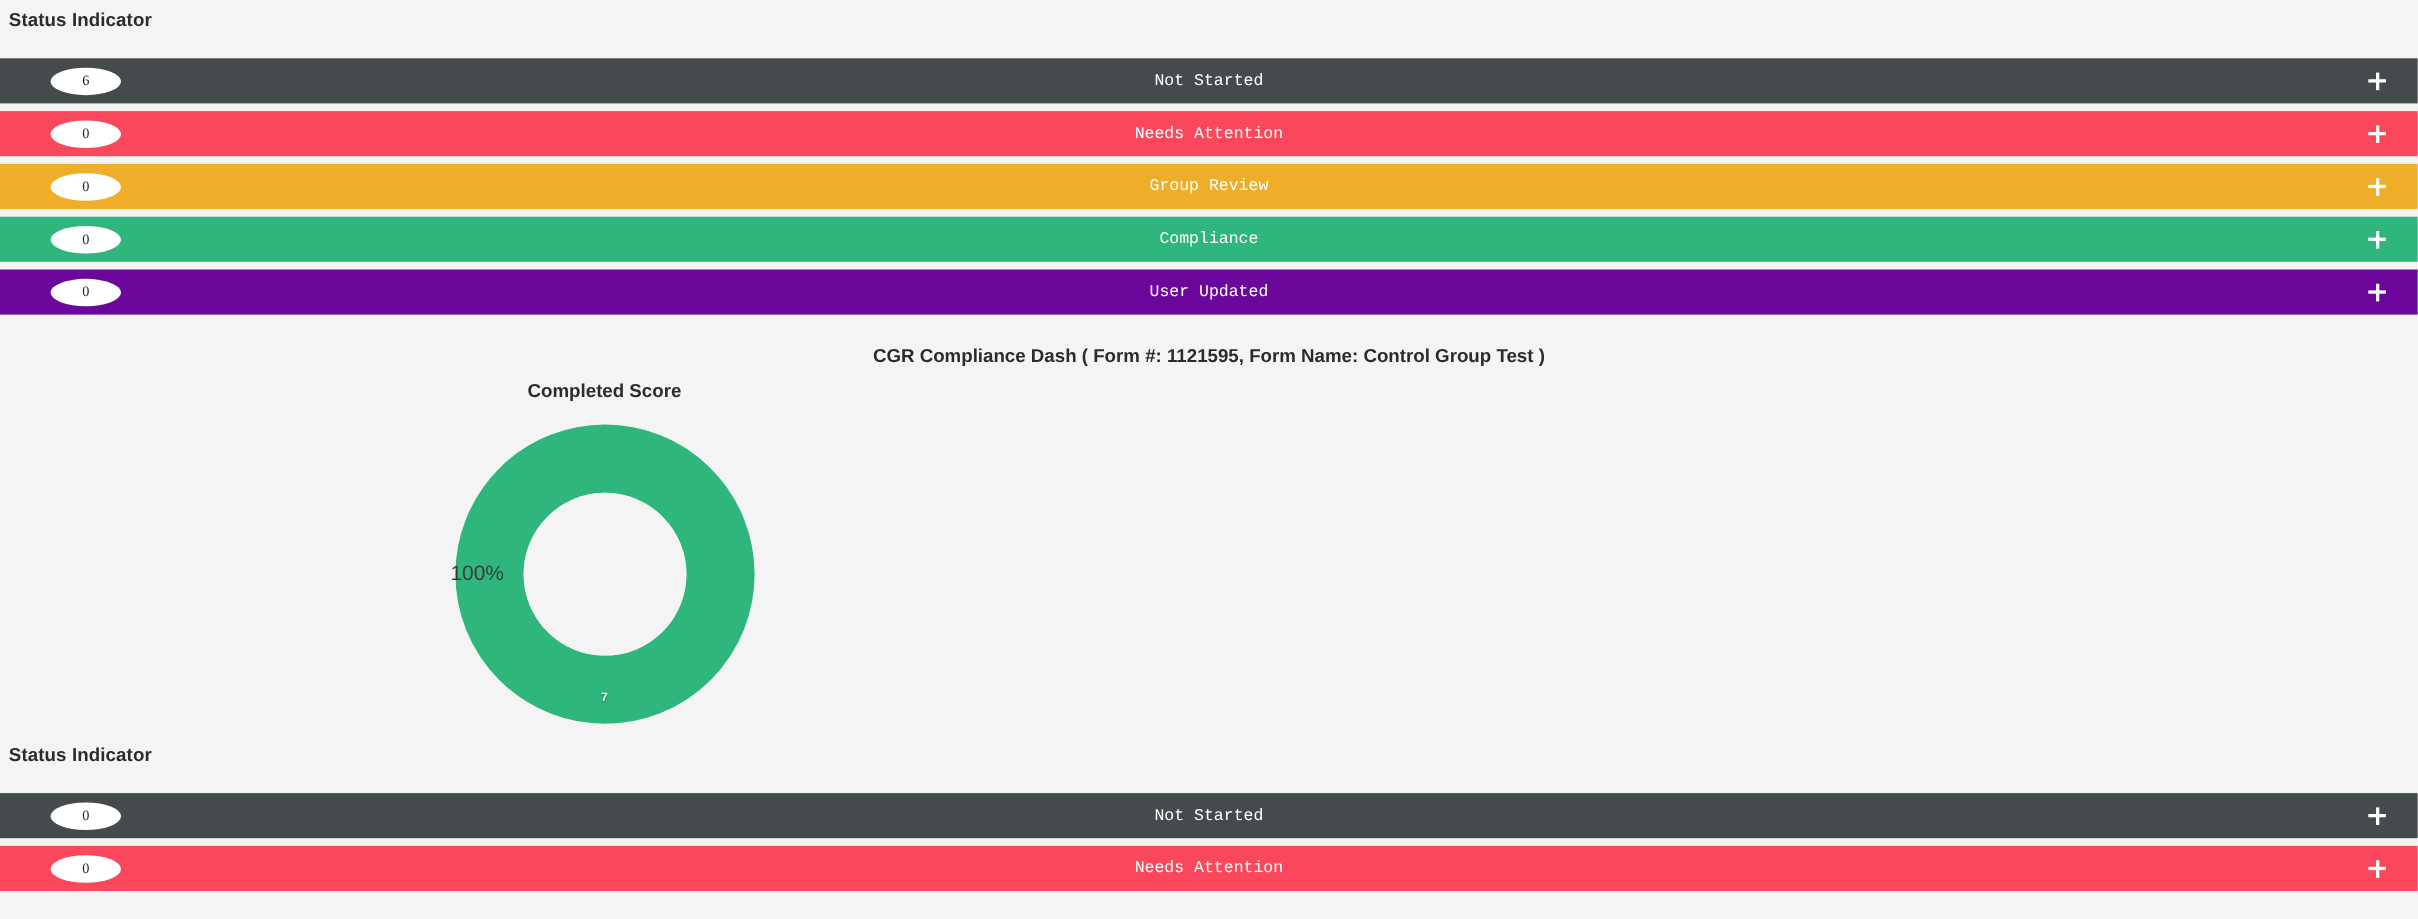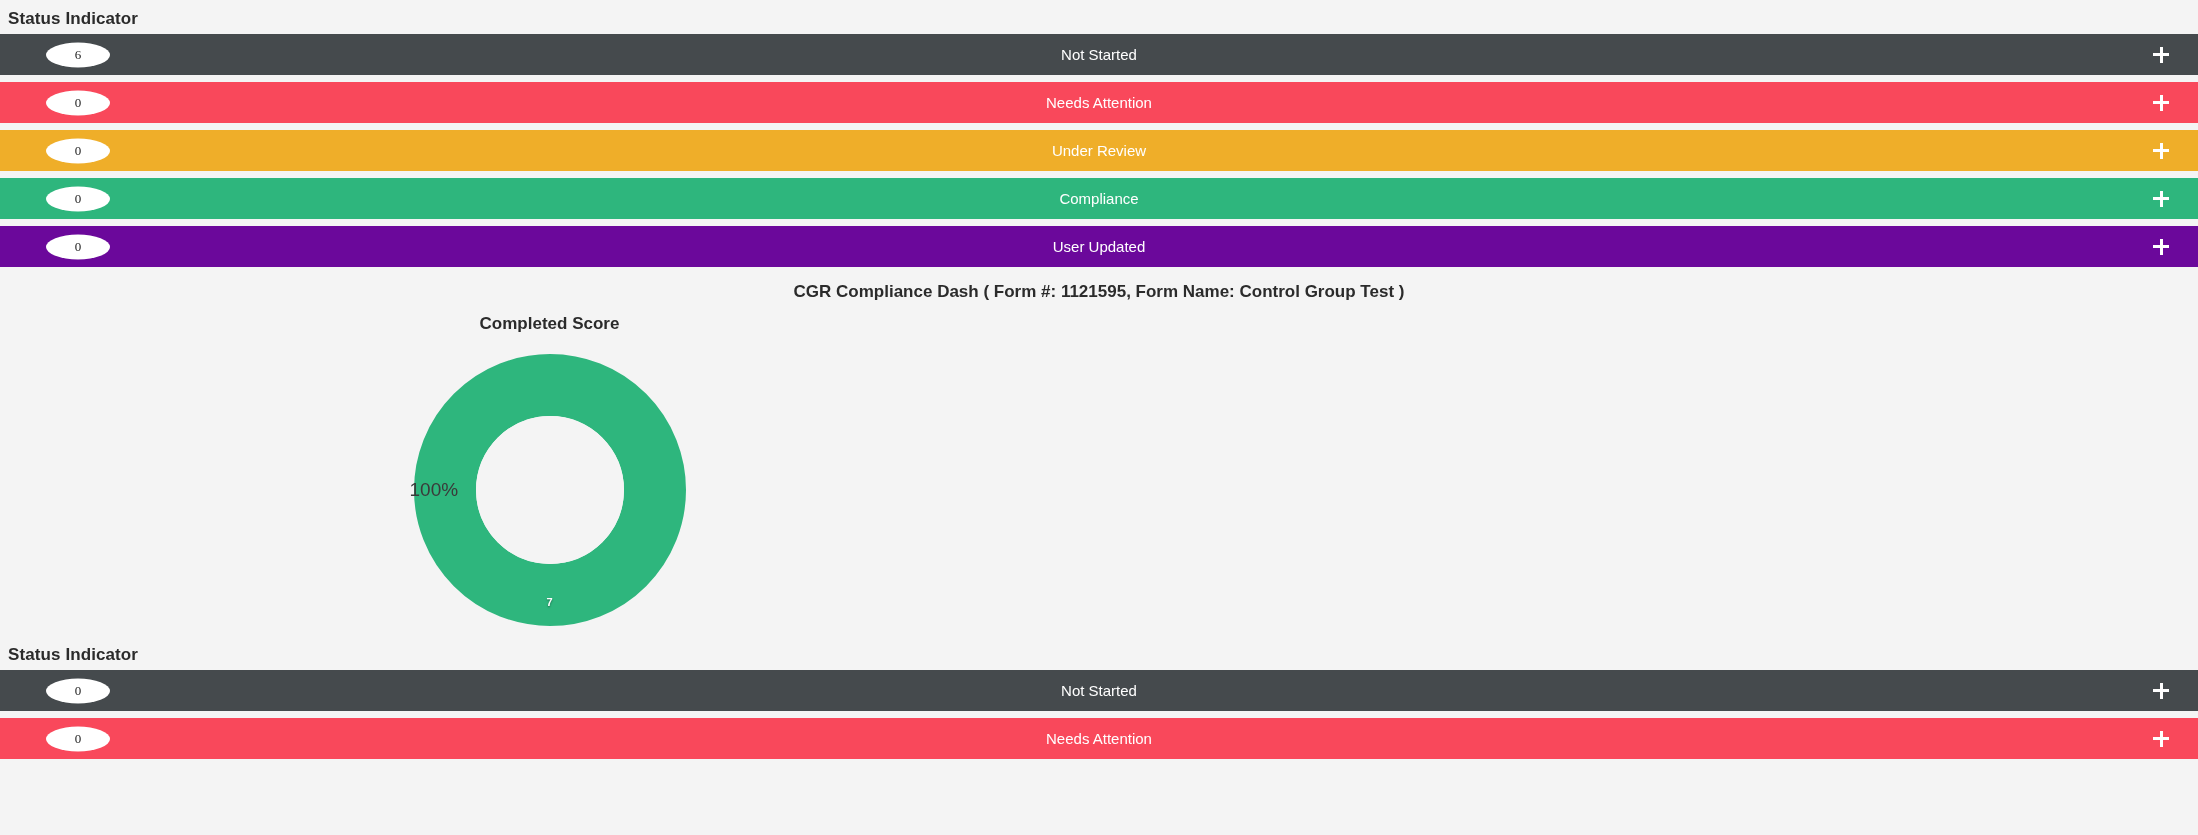--- a/index.html
+++ b/index.html
@@ -25,21 +25,21 @@
     overflow: hidden;
   }
 
   
   .status-section { width: 100%; }
 
   .section-heading {
     font-size: 17px;
     font-weight: bold;
     color: #2b2b2b;
-    padding: 9px 0 5px 8px;
+    padding: 9px 0 24px 8px;
     letter-spacing: .1px;
   }
 
   .status-bars { width: 100%; }
 
   .status-bar {
     position: relative;
     height: 41px;
     margin-bottom: 7px;
     display: flex;
@@ -65,20 +65,21 @@
     color: #222222;
     font-family: "Liberation Serif", serif;
   }
 
   .status-label {
     font-size: 15px;
     color: #ffffff;
     font-weight: normal;
     text-align: left;
     white-space: nowrap;
+    font-family: Liberation Mono, monospace;
   }
 
   .plus-icon {
     position: absolute;
     right: 28px;
     top: 50%;
     transform: translateY(-50%);
     width: 18px;
     height: 18px;
     display: block;
@@ -96,21 +97,21 @@
   }
   .plus-icon::after {
     top: 50%; left: 1px;
     height: 3px; width: 16px;
     margin-top: -1.5px;
   }
 
   
   .dash-titles {
     text-align: center;
-    padding-top: 13px;
+    padding-top: 26px;
   }
 
   .dash-title {
     font-size: 17px;
     font-weight: bold;
     color: #2b2b2b;
     line-height: 23px;
   }
 
   .dash-subtitle {
@@ -202,21 +203,21 @@
           <span>0</span>
         </span>
         <span class="status-label">Needs Attention</span>
         <span class="plus-icon"></span>
       </div>
 
       <div class="status-bar" style="background:#efae29">
         <span class="badge">
           <span>0</span>
         </span>
-        <span class="status-label">Under Review</span>
+        <span class="status-label">Group Review</span>
         <span class="plus-icon"></span>
       </div>
 
       <div class="status-bar" style="background:#2eb67d">
         <span class="badge">
           <span>0</span>
         </span>
         <span class="status-label">Compliance</span>
         <span class="plus-icon"></span>
       </div>

